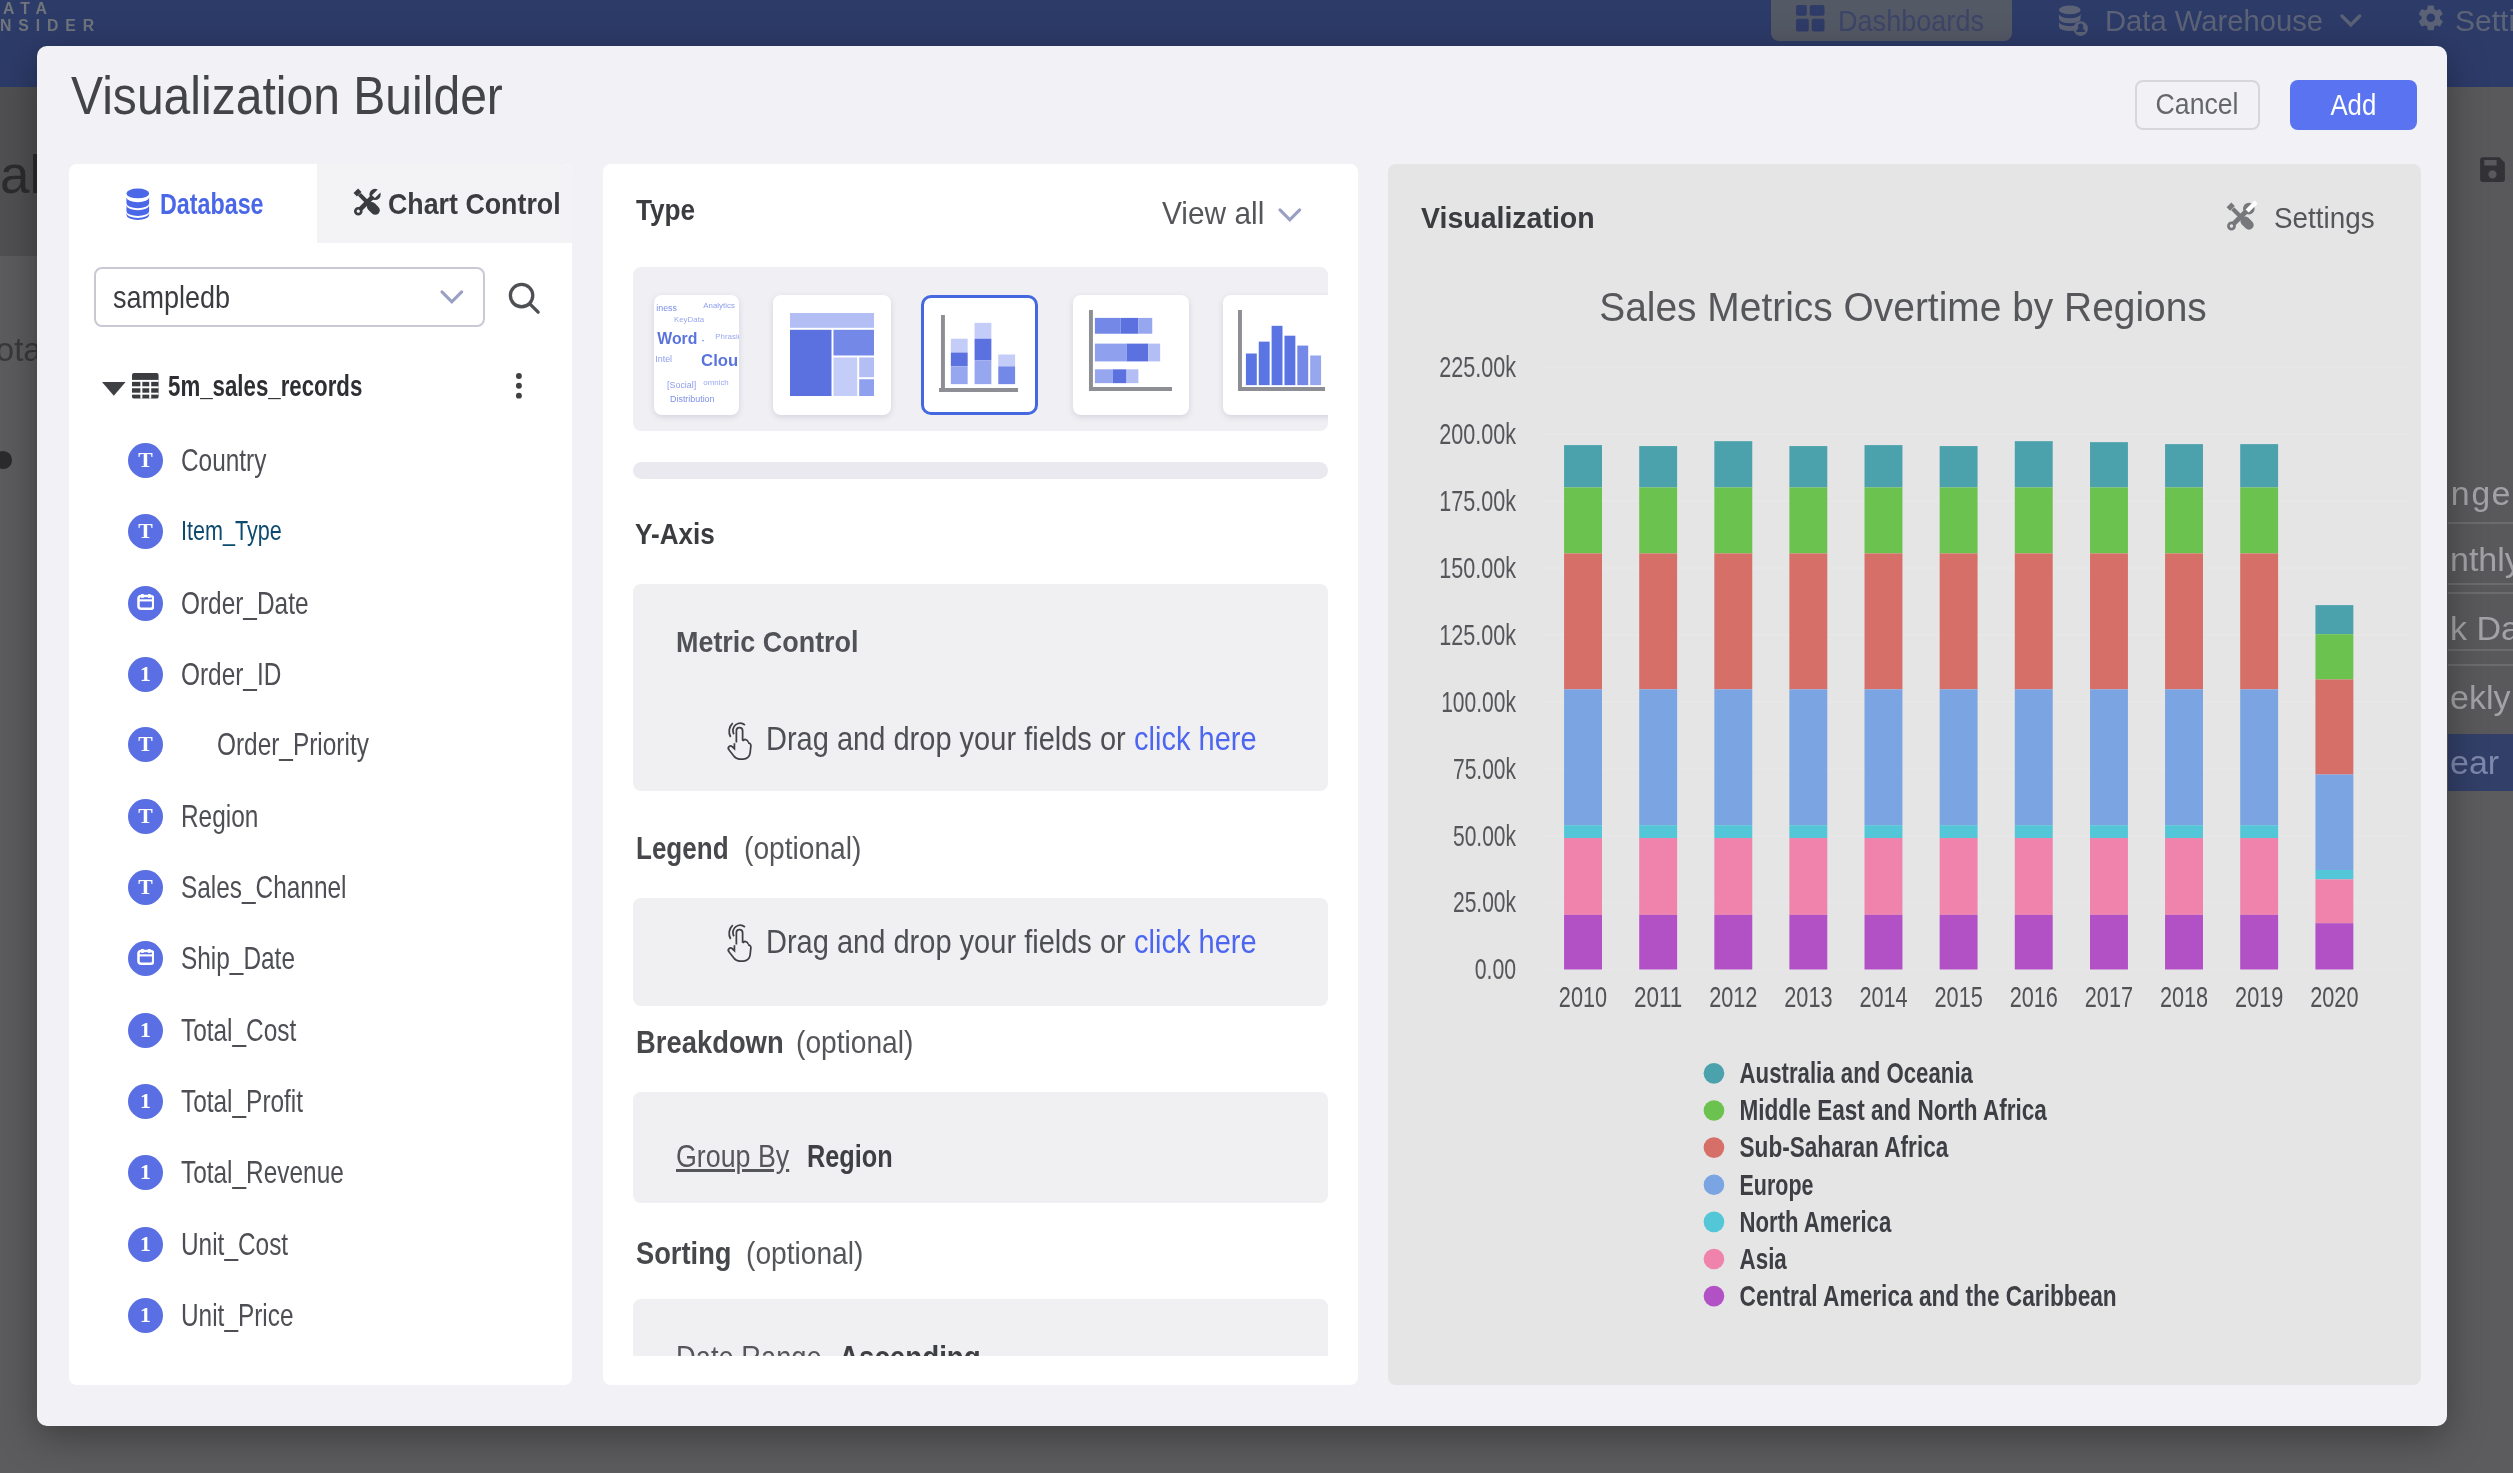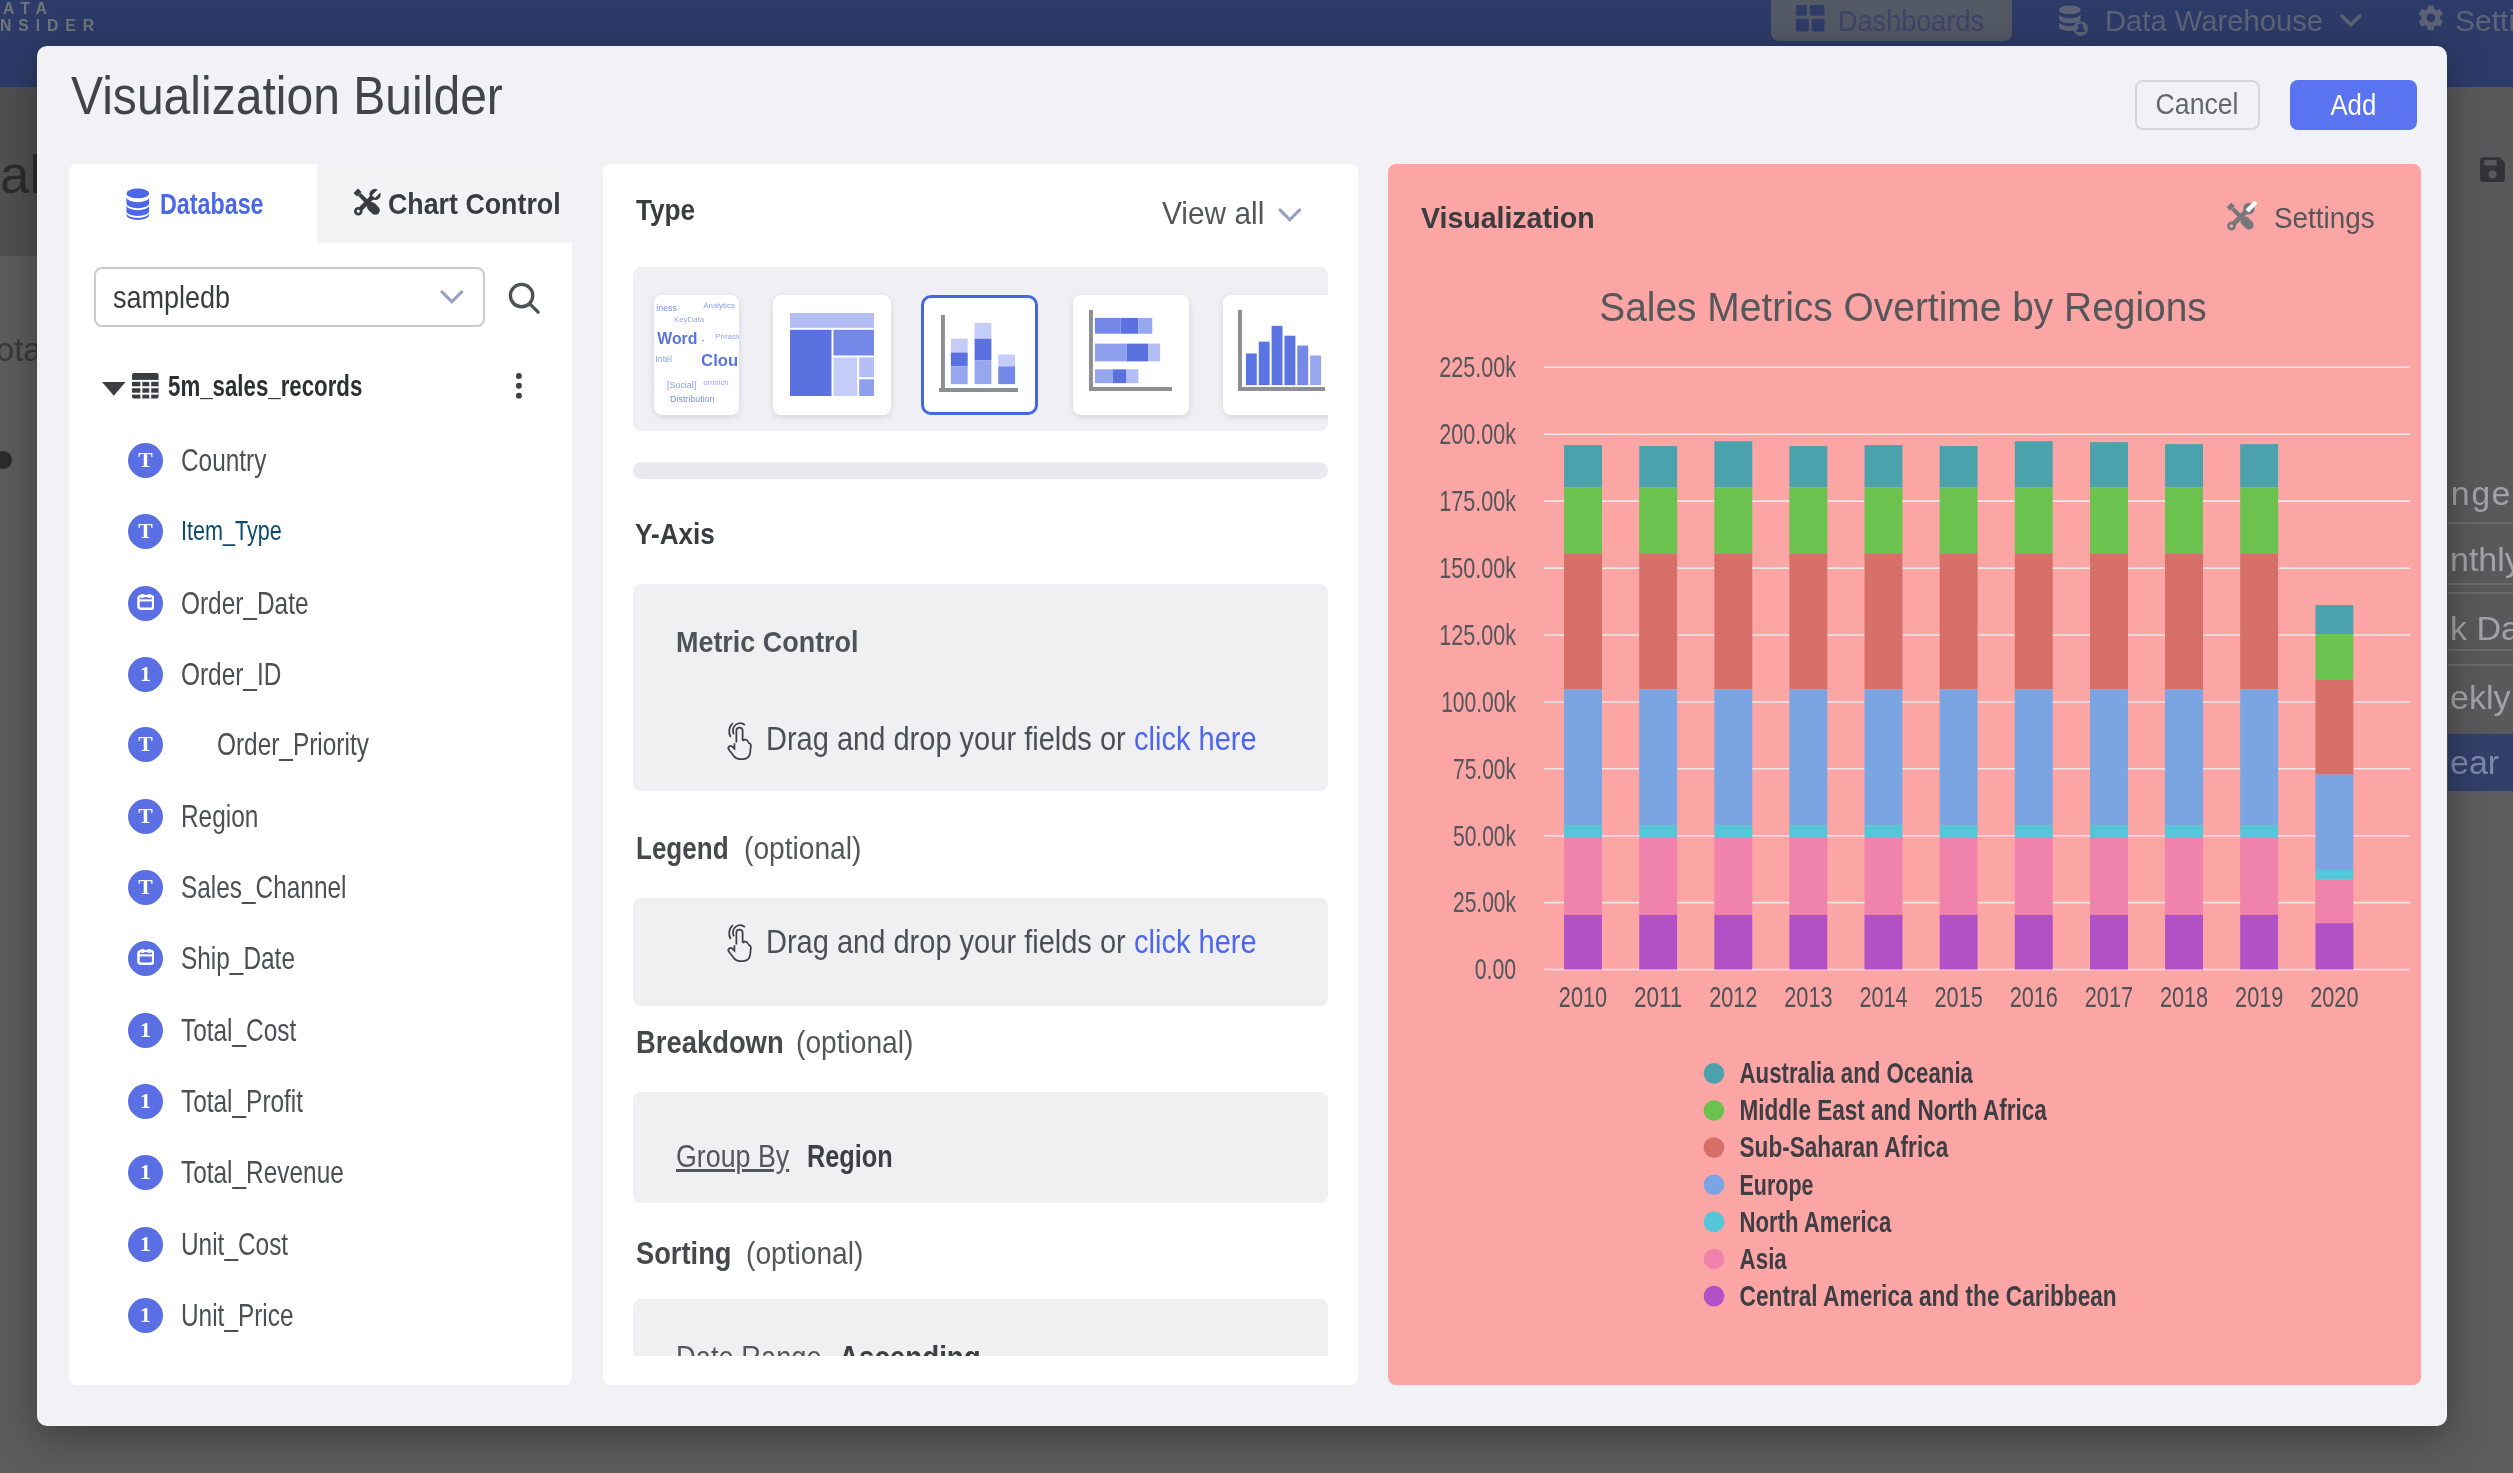--- a/index.html
+++ b/index.html
@@ -256,21 +256,21 @@
     </svg>
     <div class="abs" style="left:163px;top:757px;height:43px;line-height:43px;font-size:32.5px;"><span style="display:inline-block;transform:scaleX(0.893);transform-origin:0 50%;color:#4e4f54;">Drag and drop your fields or&nbsp;</span><span style="display:inline-block;transform:scaleX(0.893);transform-origin:0 50%;color:#4d66f0;margin-left:-44px;">click here</span></div>
 <div class="abs" style="left:32.5px;top:859px;height:39px;line-height:39px;font-size:31.5px;"><span style="display:inline-block;transform:scaleX(0.8696);transform-origin:0 50%;color:#47484c;font-weight:bold;">Breakdown</span><span style="display:inline-block;transform:scaleX(0.894);transform-origin:0 50%;color:#55565a;margin-left:-8.9px;">(optional)</span></div>
 <div class="abs" style="left:29.6px;top:928px;width:695px;height:111px;background:#f0f0f3;border-radius:7.9px;"></div>
 <div class="abs" style="left:73px;top:973px;height:39px;line-height:39px;font-size:31.5px;"><span style="display:inline-block;transform:scaleX(0.8508);transform-origin:0 50%;color:#55565a;text-decoration:underline;">Group By</span><span style="display:inline-block;transform:scaleX(0.8023);transform-origin:0 50%;color:#3e3f43;font-weight:bold;margin-left:-2px;">Region</span></div>
 <div class="abs" style="left:32.5px;top:1070px;height:39px;line-height:39px;font-size:31.5px;"><span style="display:inline-block;transform:scaleX(0.8662);transform-origin:0 50%;color:#47484c;font-weight:bold;">Sorting</span><span style="display:inline-block;transform:scaleX(0.894);transform-origin:0 50%;color:#55565a;margin-left:0px;">(optional)</span></div>
 <div class="abs" style="left:29.6px;top:1135px;width:695px;height:57px;background:#f0f0f3;border-radius:7.9px 7.9px 0 0;overflow:hidden;">
 <div class="abs" style="left:43px;top:39px;height:39px;line-height:39px;font-size:31.5px;"><span style="display:inline-block;transform:scaleX(0.8666);transform-origin:0 50%;color:#55565a;text-decoration:underline;">Date Range</span><span style="display:inline-block;transform:scaleX(0.88);transform-origin:0 50%;color:#3e3f43;font-weight:bold;margin-left:-4.9px;">Ascending</span></div>
 </div>
 </div>
-<div class="abs" style="left:1388px;top:164px;width:1033px;height:1221px;background:#fca5a5;border-radius:7.9px;overflow:hidden;">
+<div class="abs" style="left:1388px;top:164px;width:1033px;height:1221px;background:#e5e5e5;border-radius:7.9px;overflow:hidden;">
 <div class="abs" style="left:33px;top:34px;height:39px;line-height:39px;font-size:29.6px;color:#3b3c40;font-weight:bold;"><span style="display:inline-block;transform:scaleX(0.9627);transform-origin:0 50%;">Visualization</span></div>
 <svg class="abs" style="left:837px;top:37px;" width="31.5" height="31.5" viewBox="0 0 32 32">
       <g stroke="#77787c" fill="none">
         <circle cx="6.6" cy="25.4" r="3.1" stroke-width="2.8"></circle>
         <path d="M8.8 23.2 L21.6 10.4" stroke-width="5"></path>
       </g>
       <circle cx="24.2" cy="7.8" r="5.9" fill="#77787c"></circle>
       <rect x="24.9" y="-1" width="4.4" height="13" transform="rotate(45 27.1 5.5)" fill="#ffffff"></rect>
       <polygon points="6.4,1.6 10,5.2 5.2,10 1.6,6.4" fill="#77787c"></polygon>
       <path d="M7.8 7.8 L18.6 18.6" stroke="#77787c" stroke-width="4.2" fill="none"></path>

